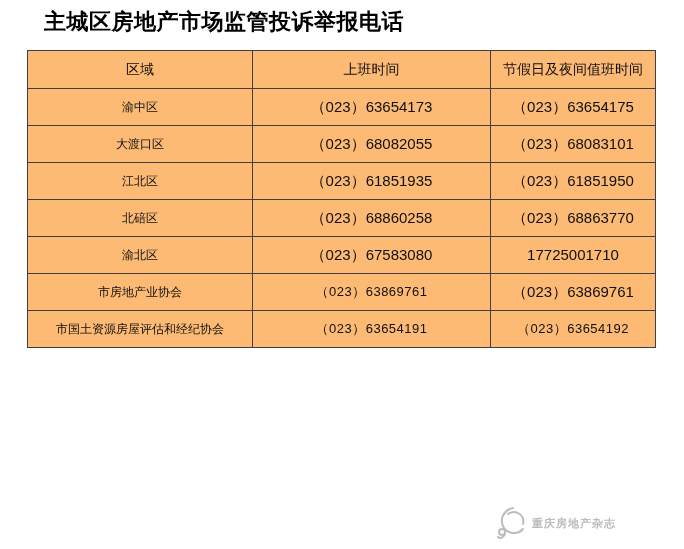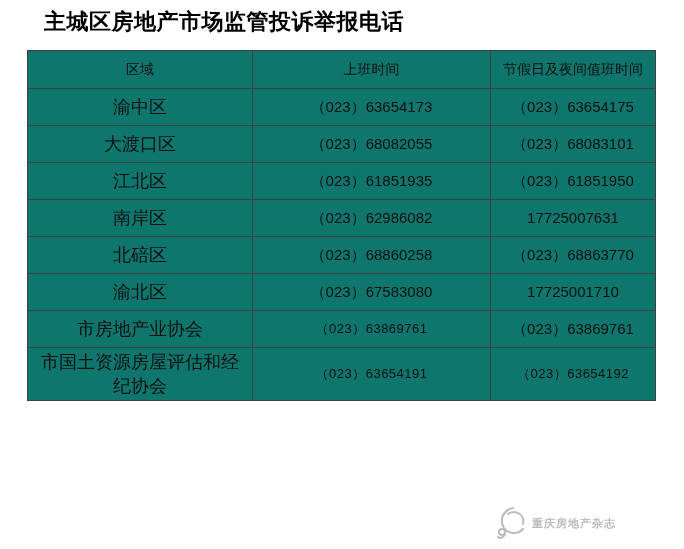--- a/index.html
+++ b/index.html
@@ -20,38 +20,38 @@
     letter-spacing:0.5px;
     color:#000;
     margin-left:44px;
   }
   table.phone-table{
     position:absolute;
     left:27px;top:50px;
     width:628px;
     border-collapse:collapse;
     table-layout:fixed;
-    background:#0f766e;
+    background:#fdba74;
   }
   col.c1{width:225px}
   col.c2{width:238px}
   col.c3{width:165px}
   th,td{
     border:1px solid #3f3f3f;
     text-align:center;
     vertical-align:middle;
     padding:2px 6px;
     font-weight:normal;
     overflow:hidden;
   }
   thead tr{height:38px}
   tbody tr{height:37px}
   tbody tr.tall{height:51px}
   th{font-size:14px;color:#101010;}
-  td.region{font-size:18px;color:#101010;}
+  td.region{font-size:12px;color:#101010;}
   td.num{
     font-size:15px;
     font-family:Liberation Sans, sans-serif;
     color:#101010;
     line-height:1.45;
   }
   td.compact{font-size:13px;letter-spacing:0.5px;}
   .watermark{
     position:absolute;
     left:495px;top:503px;
@@ -100,25 +100,20 @@
         <td class="region">大渡口区</td>
         <td class="num">（023）68082055</td>
         <td class="num">（023）68083101</td>
       </tr>
       <tr>
         <td class="region">江北区</td>
         <td class="num">（023）61851935</td>
         <td class="num">（023）61851950</td>
       </tr>
       <tr>
-        <td class="region">南岸区</td>
-        <td class="num">（023）62986082</td>
-        <td class="num">17725007631</td>
-      </tr>
-      <tr>
         <td class="region">北碚区</td>
         <td class="num">（023）68860258</td>
         <td class="num">（023）68863770</td>
       </tr>
       <tr>
         <td class="region">渝北区</td>
         <td class="num">（023）67583080</td>
         <td class="num">17725001710</td>
       </tr>
       <tr>

